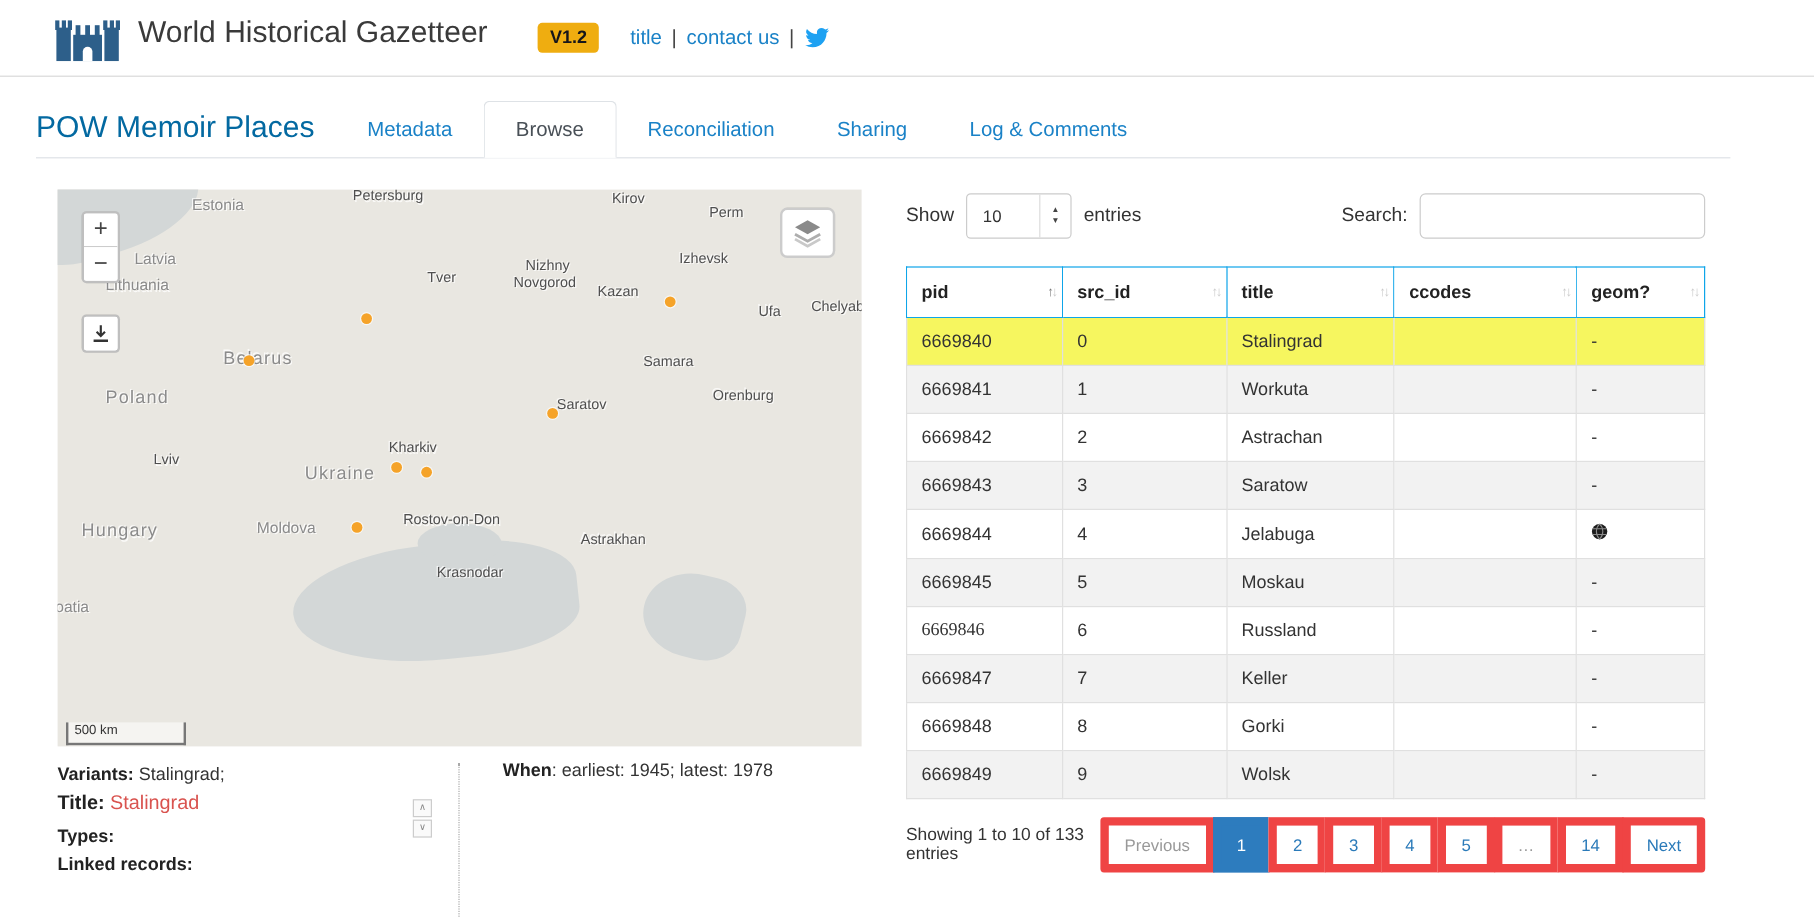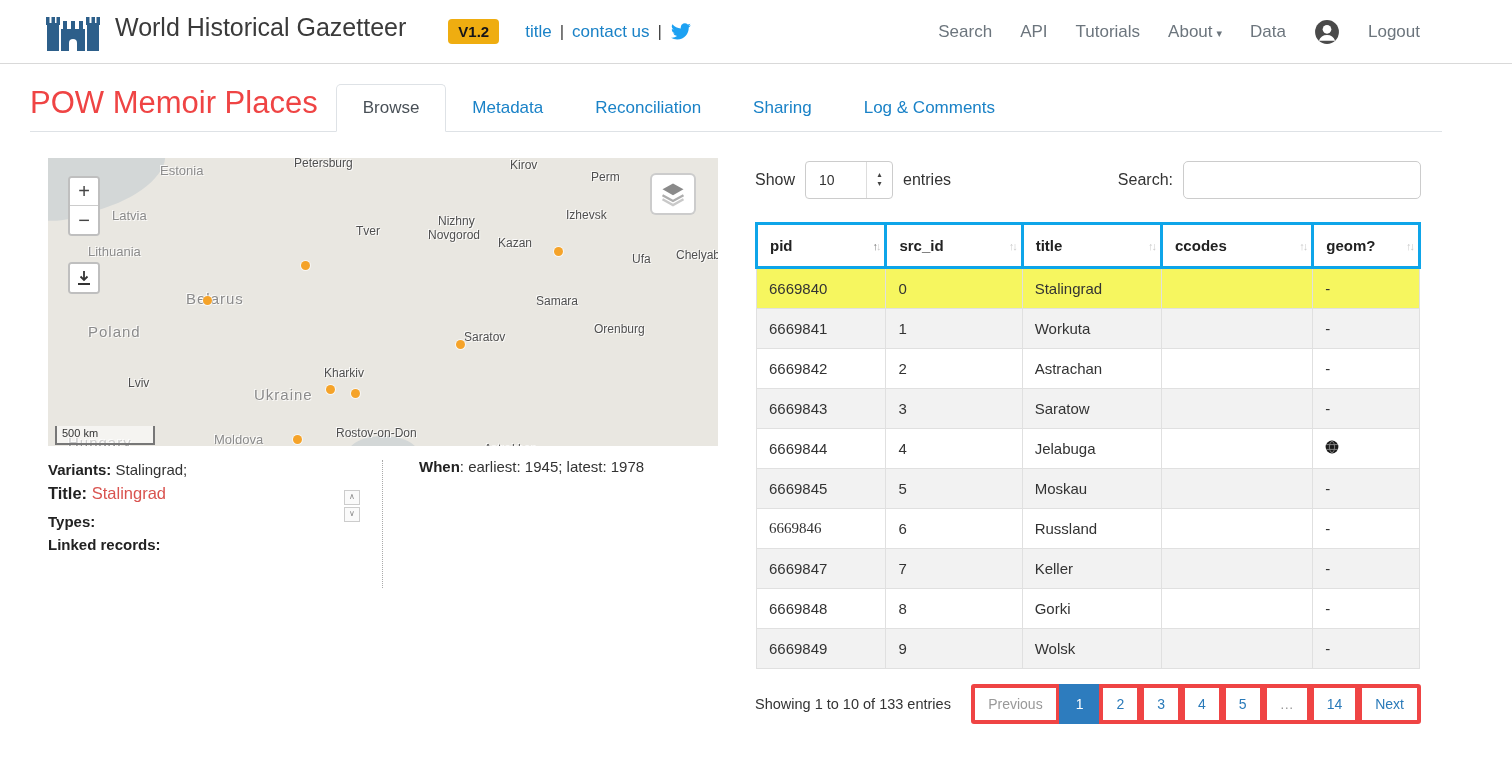--- a/index.html
+++ b/index.html
@@ -18,32 +18,32 @@
   .hdr-links .divider { color:#444; }
   .nav { margin-left:auto; display:flex; align-items:center; gap:28px; font-size:17px;
     color:#6c757d; padding-right:92px; }
   .nav-item { cursor:pointer; white-space:nowrap; }
   .nav .caret { font-size:11px; margin-left:4px; color:#6c757d; }
   .avatar { width:26px; height:26px; }
 
   
   .tabrow { display:flex; align-items:flex-end; margin:20px 70px 0 30px;
     border-bottom:1px solid #dee2e6; }
-  .page-title { font-size:31px; color:#ef4444; padding:0 18px 10px 0; }
+  .page-title { font-size:25px; color:#0369a1; padding:0 18px 10px 0; }
   .tab { font-size:17px; color:#1a82c7; padding:13px 26px; cursor:pointer; }
   .tab.active { color:#495057; background:#fff; border:1px solid #dee2e6;
     border-bottom:1px solid #fff; margin-bottom:-1px; border-radius:5px 5px 0 0; }
 
   
   .main { position:relative; margin-top:26px; height:620px; }
   .left-col  { position:absolute; left:48px;  top:0; width:670px; }
   .right-col { position:absolute; left:755px; top:2px; width:666px; }
 
   
-  .map { position:relative; width:670px; height:288px; background:#e9e7e1; overflow:hidden; cursor:grab; }
+  .map { position:relative; width:670px; height:464px; background:#e9e7e1; overflow:hidden; cursor:grab; }
   .water { position:absolute; background:#d3d7d7; }
   .w-black { left:196px; top:296px; width:238px; height:96px; border-radius:55% 45% 40% 60%; transform:rotate(-6deg); }
   .w-azov  { left:300px; top:278px; width:70px; height:34px; border-radius:50%; }
   .w-caspian { left:488px; top:320px; width:84px; height:70px; border-radius:60% 40% 45% 55%; transform:rotate(14deg); }
   .w-baltic { left:-30px; top:-18px; width:150px; height:70px; border-radius:40% 60% 60% 40%; transform:rotate(-18deg); }
   .map-label { position:absolute; white-space:nowrap; pointer-events:none;
     text-shadow:1px 1px 0 rgba(255,255,255,.8), -1px -1px 0 rgba(255,255,255,.8); }
   .map-label.city { font-size:12px; color:#4f4f4f; }
   .map-label.region { font-size:13px; color:#8b8b8b; }
   .map-label.country { font-size:15px; color:#8b8b8b; letter-spacing:1px; }
@@ -91,35 +91,35 @@
   .show-select .arrows { width:26px; border-left:1px solid #ddd; display:flex; flex-direction:column;
     align-items:center; justify-content:center; font-size:8px; color:#444; line-height:1.1; }
   .search-wrap { margin-left:auto; display:flex; align-items:center; }
   .search-label { margin-right:10px; }
   .search-input { width:238px; height:38px; border:1px solid #ccc; border-radius:5px;
     padding:0 10px; font-size:15px; outline:none; }
 
   
   table.data { width:666px; border-collapse:collapse; font-size:15px; }
   table.data th { text-align:left; font-weight:bold; color:#222; padding:12px 24px 12px 12px;
-    border:3px solid #0ea5e9; position:relative; cursor:pointer; background:#fff; }
+    border:1px solid #0ea5e9; position:relative; cursor:pointer; background:#fff; }
   table.data td { padding:11px 12px; border:1px solid #e0e0e0; color:#333; }
   tr.even td { background:#f2f2f2; }
   tr.odd td { background:#fff; }
   tr.highlight td { background:#f6f65f !important; }
   .sort { position:absolute; right:5px; top:50%; transform:translateY(-50%);
     font-size:11px; color:#cbcbcb; letter-spacing:-2px; }
   .sort.asc .up { color:#7a7a7a; }
 
   
   .tbl-footer { display:flex; align-items:center; margin-top:15px; }
   .showing { font-size:14.5px; color:#333; }
   .pagination { margin-left:auto; display:flex; }
   .page-btn { padding:8px 13px; font-size:14px; color:#2a7ab9; background:#fff;
-    border:4px solid #ef4444; margin-left:-1px; cursor:pointer; min-width:34px; text-align:center; }
+    border:7px solid #ef4444; margin-left:-1px; cursor:pointer; min-width:34px; text-align:center; }
   .page-btn.disabled { color:#999; cursor:default; }
   .page-btn.active { background:#2d7cbe; color:#fff; border-color:#2d7cbe; }
   .page-btn.ellipsis { color:#999; cursor:default; }
   .page-btn:first-child { border-radius:3px 0 0 3px; }
   .page-btn:last-child { border-radius:0 3px 3px 0; }
 </style>
 </head>
 <body>
 
 <div class="header">
@@ -146,42 +146,27 @@
   <span class="version-badge">V1.2</span>
   <div class="hdr-links">
     <span class="lnk">title</span>
     <span class="divider">|</span>
     <span class="lnk">contact us</span>
     <span class="divider">|</span>
     <svg width="22" height="18" viewBox="0 0 24 20" style="cursor:pointer">
       <path fill="#1da1f2" d="M23 2.5c-.8.4-1.7.6-2.6.8A4.5 4.5 0 0 0 22.4.7c-.9.5-1.9.9-2.9 1.1A4.5 4.5 0 0 0 11.7 5c0 .35.04.7.1 1A12.8 12.8 0 0 1 2.5 1.3a4.5 4.5 0 0 0 1.4 6A4.4 4.4 0 0 1 1.8 6.8v.06a4.5 4.5 0 0 0 3.6 4.4 4.6 4.6 0 0 1-2 .08 4.5 4.5 0 0 0 4.2 3.1A9 9 0 0 1 .9 16.3a12.7 12.7 0 0 0 6.9 2c8.3 0 12.8-6.9 12.8-12.8v-.6A9 9 0 0 0 23 2.5z"></path>
     </svg>
   </div>
-  <div class="nav">
-    <span style="display:flex;gap:28px;">
-        <span class="nav-item">Search</span>
-        <span class="nav-item">API</span>
-        <span class="nav-item">Tutorials</span>
-        <span class="nav-item">About<span class="caret">▾</span></span>
-        <span class="nav-item">Data</span>
-      </span>
-    <svg class="avatar" viewBox="0 0 24 24" style="cursor:pointer">
-      <circle cx="12" cy="12" r="11" fill="#4a4a4a"></circle>
-      <circle cx="12" cy="9.5" r="4" fill="#fff"></circle>
-      <path d="M4.5 20a8 8 0 0 1 15 0z" fill="#fff"></path>
-    </svg>
-    <span class="nav-item">Logout</span>
-  </div>
 </div>
 
 <div class="tabrow">
   <span class="page-title">POW Memoir Places</span>
   <span style="display:flex;align-items:flex-end;">
+      <span class="tab">Metadata</span>
       <span class="tab active">Browse</span>
-      <span class="tab">Metadata</span>
       <span class="tab">Reconciliation</span>
       <span class="tab">Sharing</span>
       <span class="tab">Log &amp; Comments</span>
     </span>
 </div>
 
 <div class="main">
 
   <div class="left-col">
     <div class="map">
@@ -193,21 +178,21 @@
       <div>
           <span class="map-label region" style="left: 112px; top: 5px;">Estonia</span>
           <span class="map-label city" style="left: 246px; top: -2px;">Petersburg</span>
           <span class="map-label city" style="left: 462px; top: 0px;">Kirov</span>
           <span class="map-label city" style="left: 543px; top: 12px;">Perm</span>
           <span class="map-label region" style="left: 64px; top: 50px;">Latvia</span>
           <span class="map-label city" style="left: 308px; top: 66px;">Tver</span>
           <span class="map-label city" style="left: 390px; top: 56px;">Nizhny</span>
           <span class="map-label city" style="left: 380px; top: 70px;">Novgorod</span>
           <span class="map-label city" style="left: 518px; top: 50px;">Izhevsk</span>
-          <span class="map-label region" style="left: 40px; top: 86px;">Lithuania</span>
+          <span class="map-label region" style="left: 40px; top: 72px;">Lithuania</span>
           <span class="map-label city" style="left: 450px; top: 78px;">Kazan</span>
           <span class="map-label city" style="left: 584px; top: 94px;">Ufa</span>
           <span class="map-label city" style="left: 628px; top: 90px;">Chelyabin</span>
           <span class="map-label country" style="left: 138px; top: 132px;">Belarus</span>
           <span class="map-label city" style="left: 488px; top: 136px;">Samara</span>
           <span class="map-label country" style="left: 40px; top: 165px;">Poland</span>
           <span class="map-label city" style="left: 416px; top: 172px;">Saratov</span>
           <span class="map-label city" style="left: 546px; top: 164px;">Orenburg</span>
           <span class="map-label city" style="left: 80px; top: 218px;">Lviv</span>
           <span class="map-label city" style="left: 276px; top: 208px;">Kharkiv</span>

